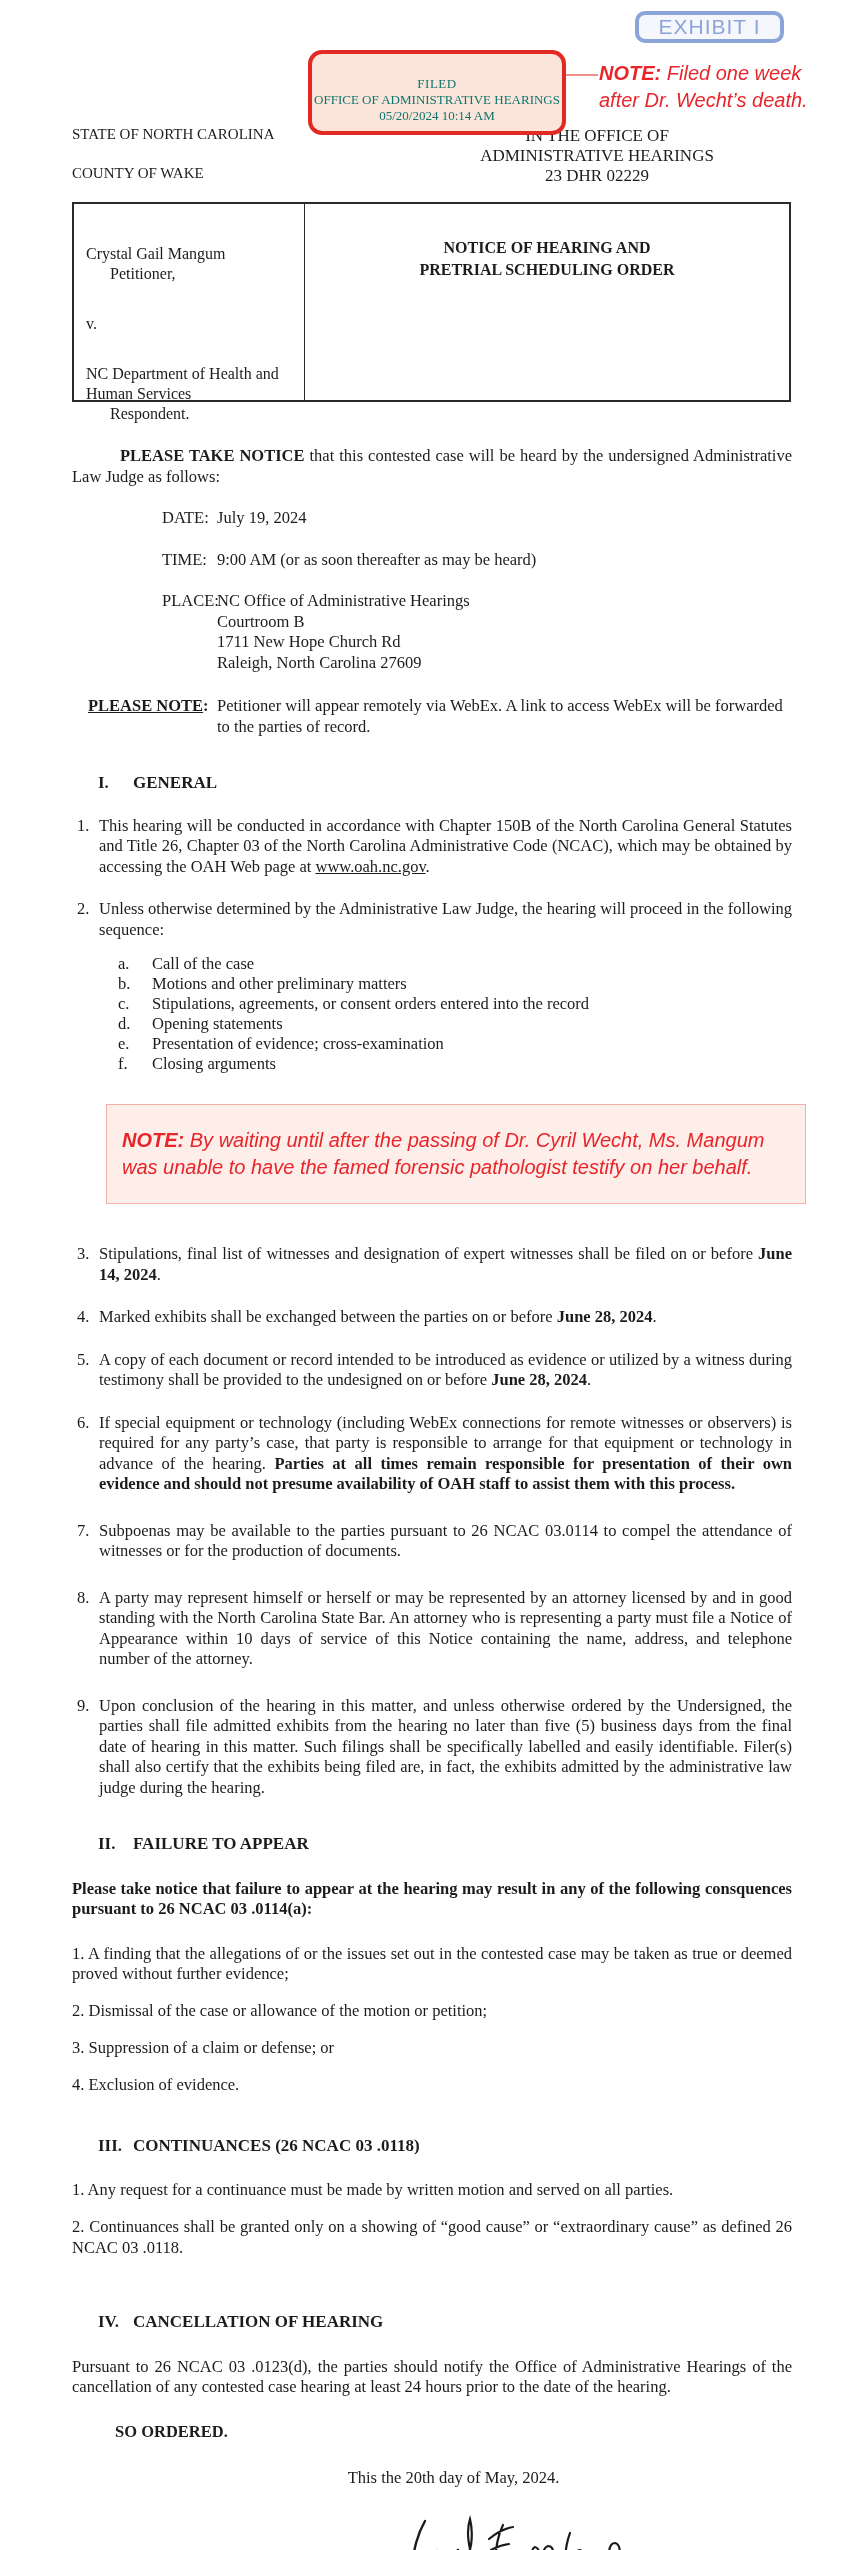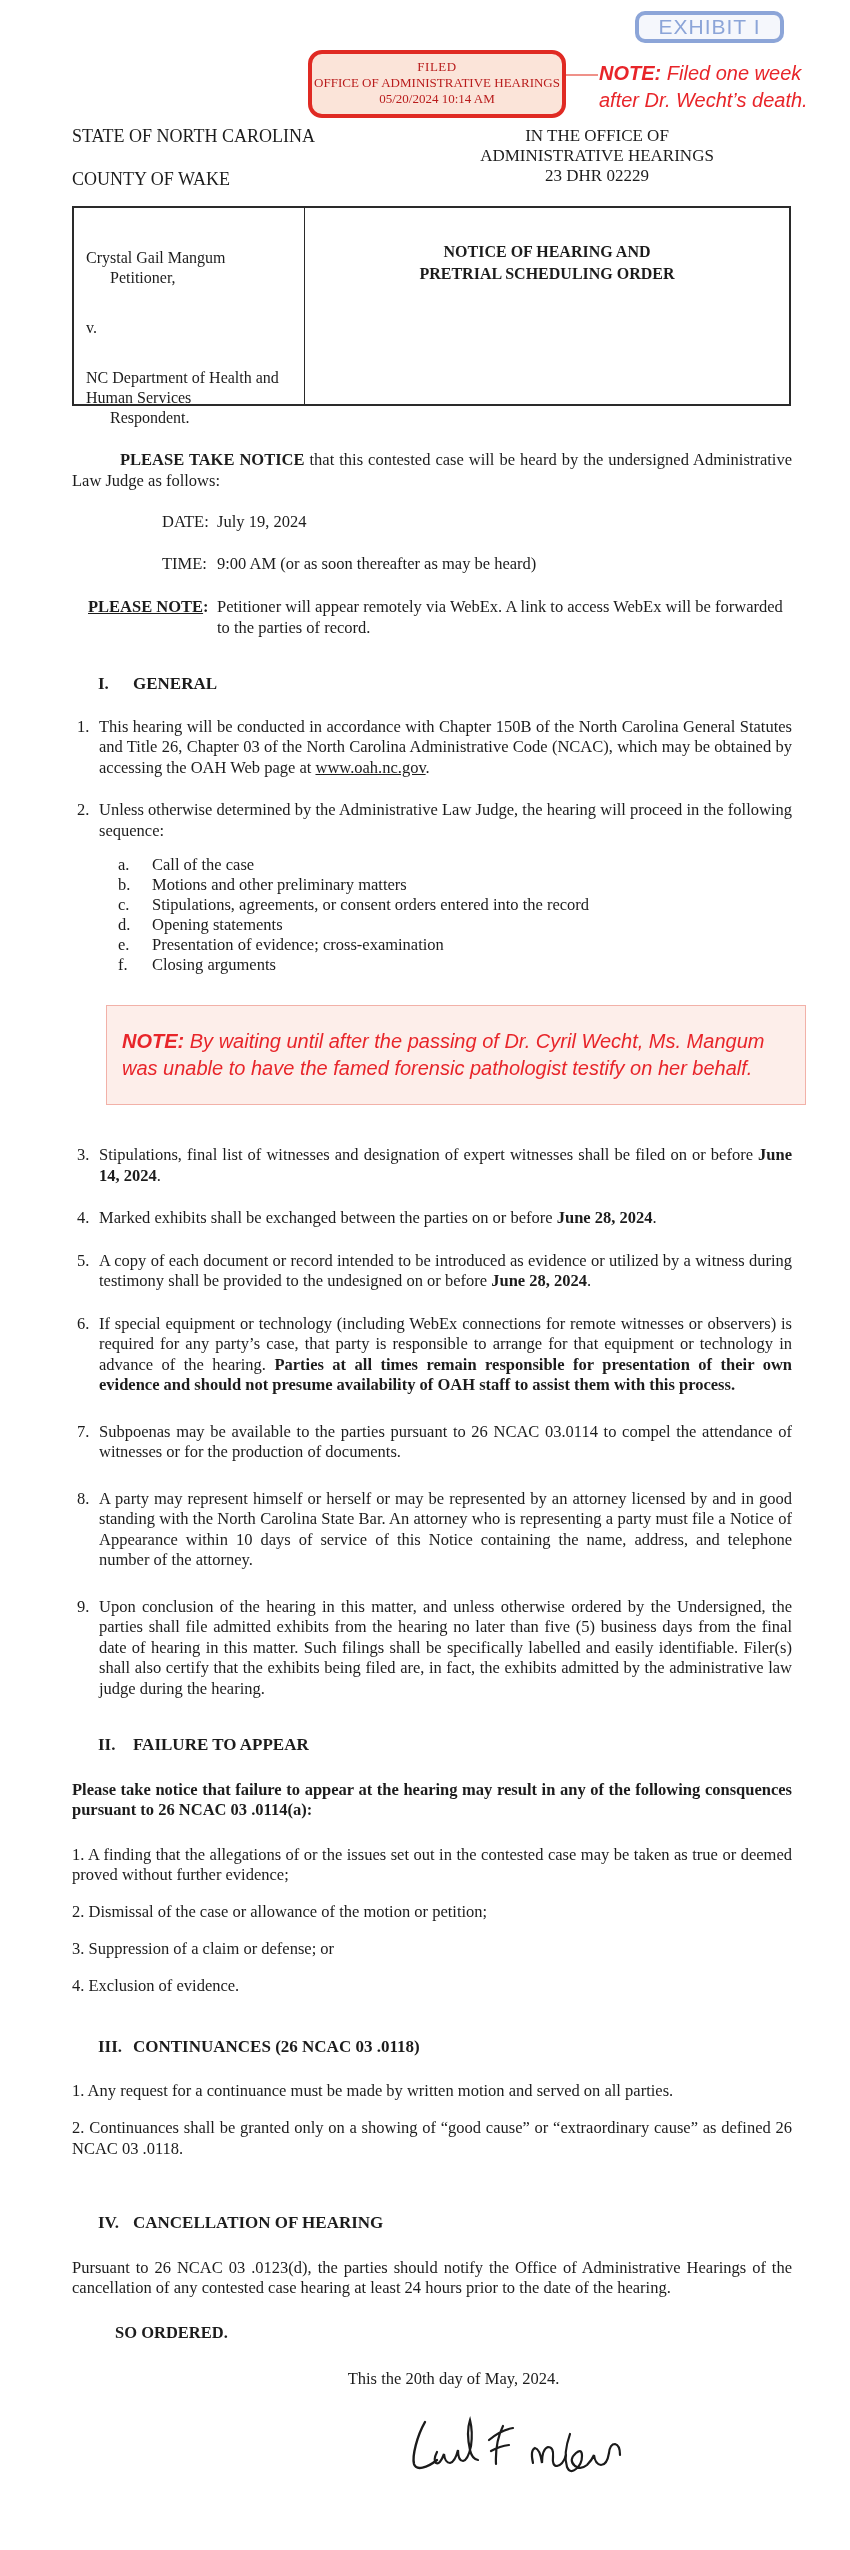--- a/index.html
+++ b/index.html
@@ -10,38 +10,38 @@
   
   .exhibit-badge{
     position:absolute; left:635px; top:11px; width:141px; height:24px;
     border:4px solid #8ca5d8; border-radius:10px; background:#f5f7fc;
     color:#8ca5d8; font-family:"Liberation Sans", sans-serif; font-weight:normal;
     font-size:21px; text-align:center; line-height:24px; letter-spacing:1px;
   }
   .stamp{
     position:absolute; left:308px; top:50px; width:250px; height:55px;
     border:4px solid #e02a23; border-radius:14px; background:#fbe4d9;
-    text-align:center; padding-top:5px; color:#b91c1c;
+    text-align:center; padding-top:22px; color:#0f766e;
     font-family:"Liberation Serif", serif;
   }
   .stamp .s1{font-size:13px; line-height:16px; letter-spacing:.5px;}
   .stamp .s2{font-size:13px; line-height:16px;}
   .stamp .s3{font-size:13px; line-height:16px;}
   .stamp-connector{
     position:absolute; left:566px; top:74px; width:32px; height:2px; background:#ef9189;
   }
   .note-top{
     position:absolute; left:599px; top:60px; width:235px;
     font-family:"Liberation Sans", sans-serif; font-style:italic;
     font-size:20px; line-height:27px; color:#e8252a;
   }
   .note-top .nlabel{font-weight:bold;}
   
   .doc-header{display:flex; padding-top:126px;}
-  .hdr-left{margin-left:72px; font-size:18px;}
+  .hdr-left{margin-left:72px; font-size:15px;}
   .hdr-left .hl2{margin-top:22px;}
   .hdr-right{margin-left:auto; margin-right:108px; width:290px; text-align:center;
     font-size:17px; line-height:20px;}
   
   .caption{
     display:flex; margin:16px 0 0 72px; width:719px; height:200px;
     border:2px solid #2a2a2a; box-sizing:border-box;
   }
   .cap-left{width:231px; border-right:1.5px solid #2a2a2a; box-sizing:border-box;
     padding:40px 3px 0 12px; font-size:16px; line-height:20px;}
@@ -135,20 +135,27 @@
     <div class="sched-row">
       <span class="sched-label">DATE:</span>
       <span>July 19, 2024</span>
     </div>
 
     <div class="sched-row">
       <span class="sched-label">TIME:</span>
       <span>9:00 AM (or as soon thereafter as may be heard)</span>
     </div>
 
+    <div class="sched-row">
+      <span class="sched-label">PLACE:</span>
+      <div>NC Office of Administrative Hearings</div>
+      <div>Courtroom B</div>
+      <div>1711 New Hope Church Rd</div>
+      <div>Raleigh, North Carolina 27609</div>
+    </div>
 
     <div class="pn-row">
       <span class="pn-label"><span class="lbl">PLEASE NOTE</span><span>:</span></span>
       <span>Petitioner will appear remotely via WebEx. A link to access WebEx will be forwarded to the parties of record.</span>
     </div>
 
     <div class="sec-head">
       <span class="sec-num">I.</span><span>GENERAL</span>
     </div>
 

